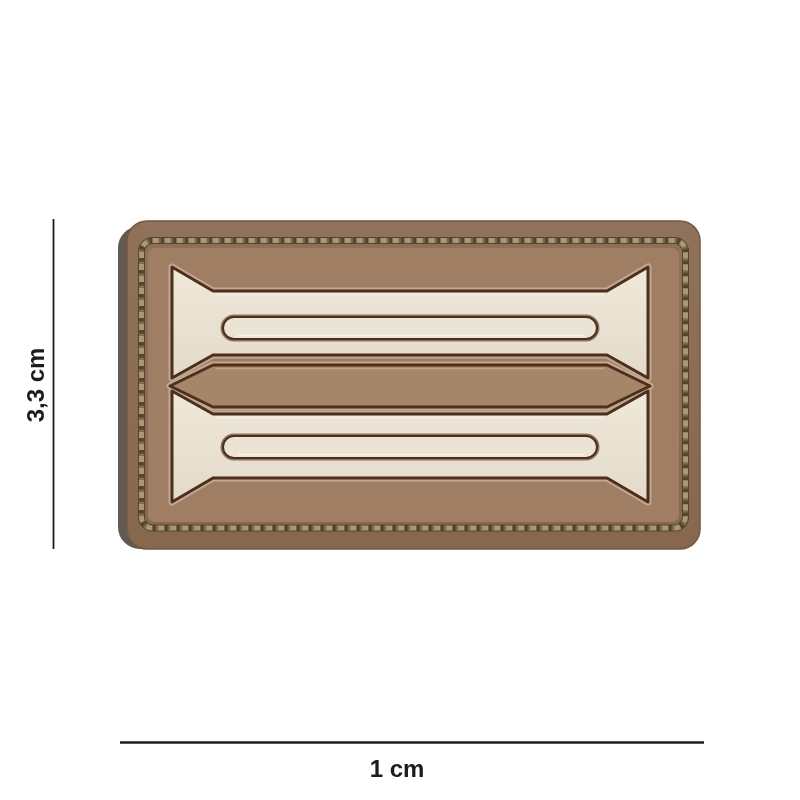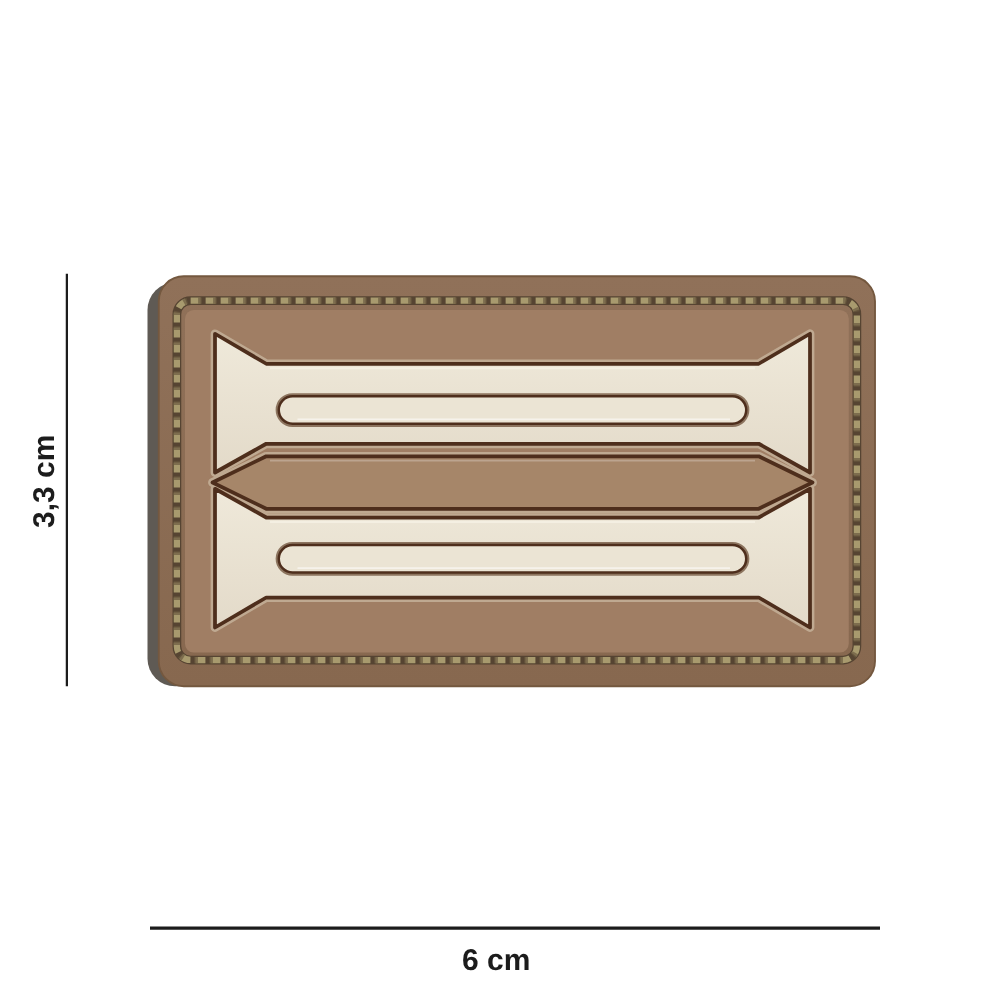--- a/index.html
+++ b/index.html
@@ -100,15 +100,15 @@
       <rect x="223" y="436" width="374" height="22" rx="11" style="fill:var(--slot-fill);stroke:var(--outline-dark)" stroke-width="2"></rect>
       <line x1="238" y1="454.5" x2="584" y2="454.5" stroke="#ffffff" stroke-width="1.4" opacity="0.55"></line>
     </g>
 
     <line x1="53.5" y1="219" x2="53.5" y2="549" style="stroke:var(--annotation)" stroke-width="1.8"></line>
     <line x1="120" y1="742.5" x2="704" y2="742.5" style="stroke:var(--annotation)" stroke-width="2.6"></line>
   </svg>
 
   <div class="dim-label vertical">3,3 cm</div>
 
-  <div class="dim-label horizontal">6 cm</div>
+  <div class="dim-label horizontal">1 cm</div>
 
 </div>
 
 </body></html>

